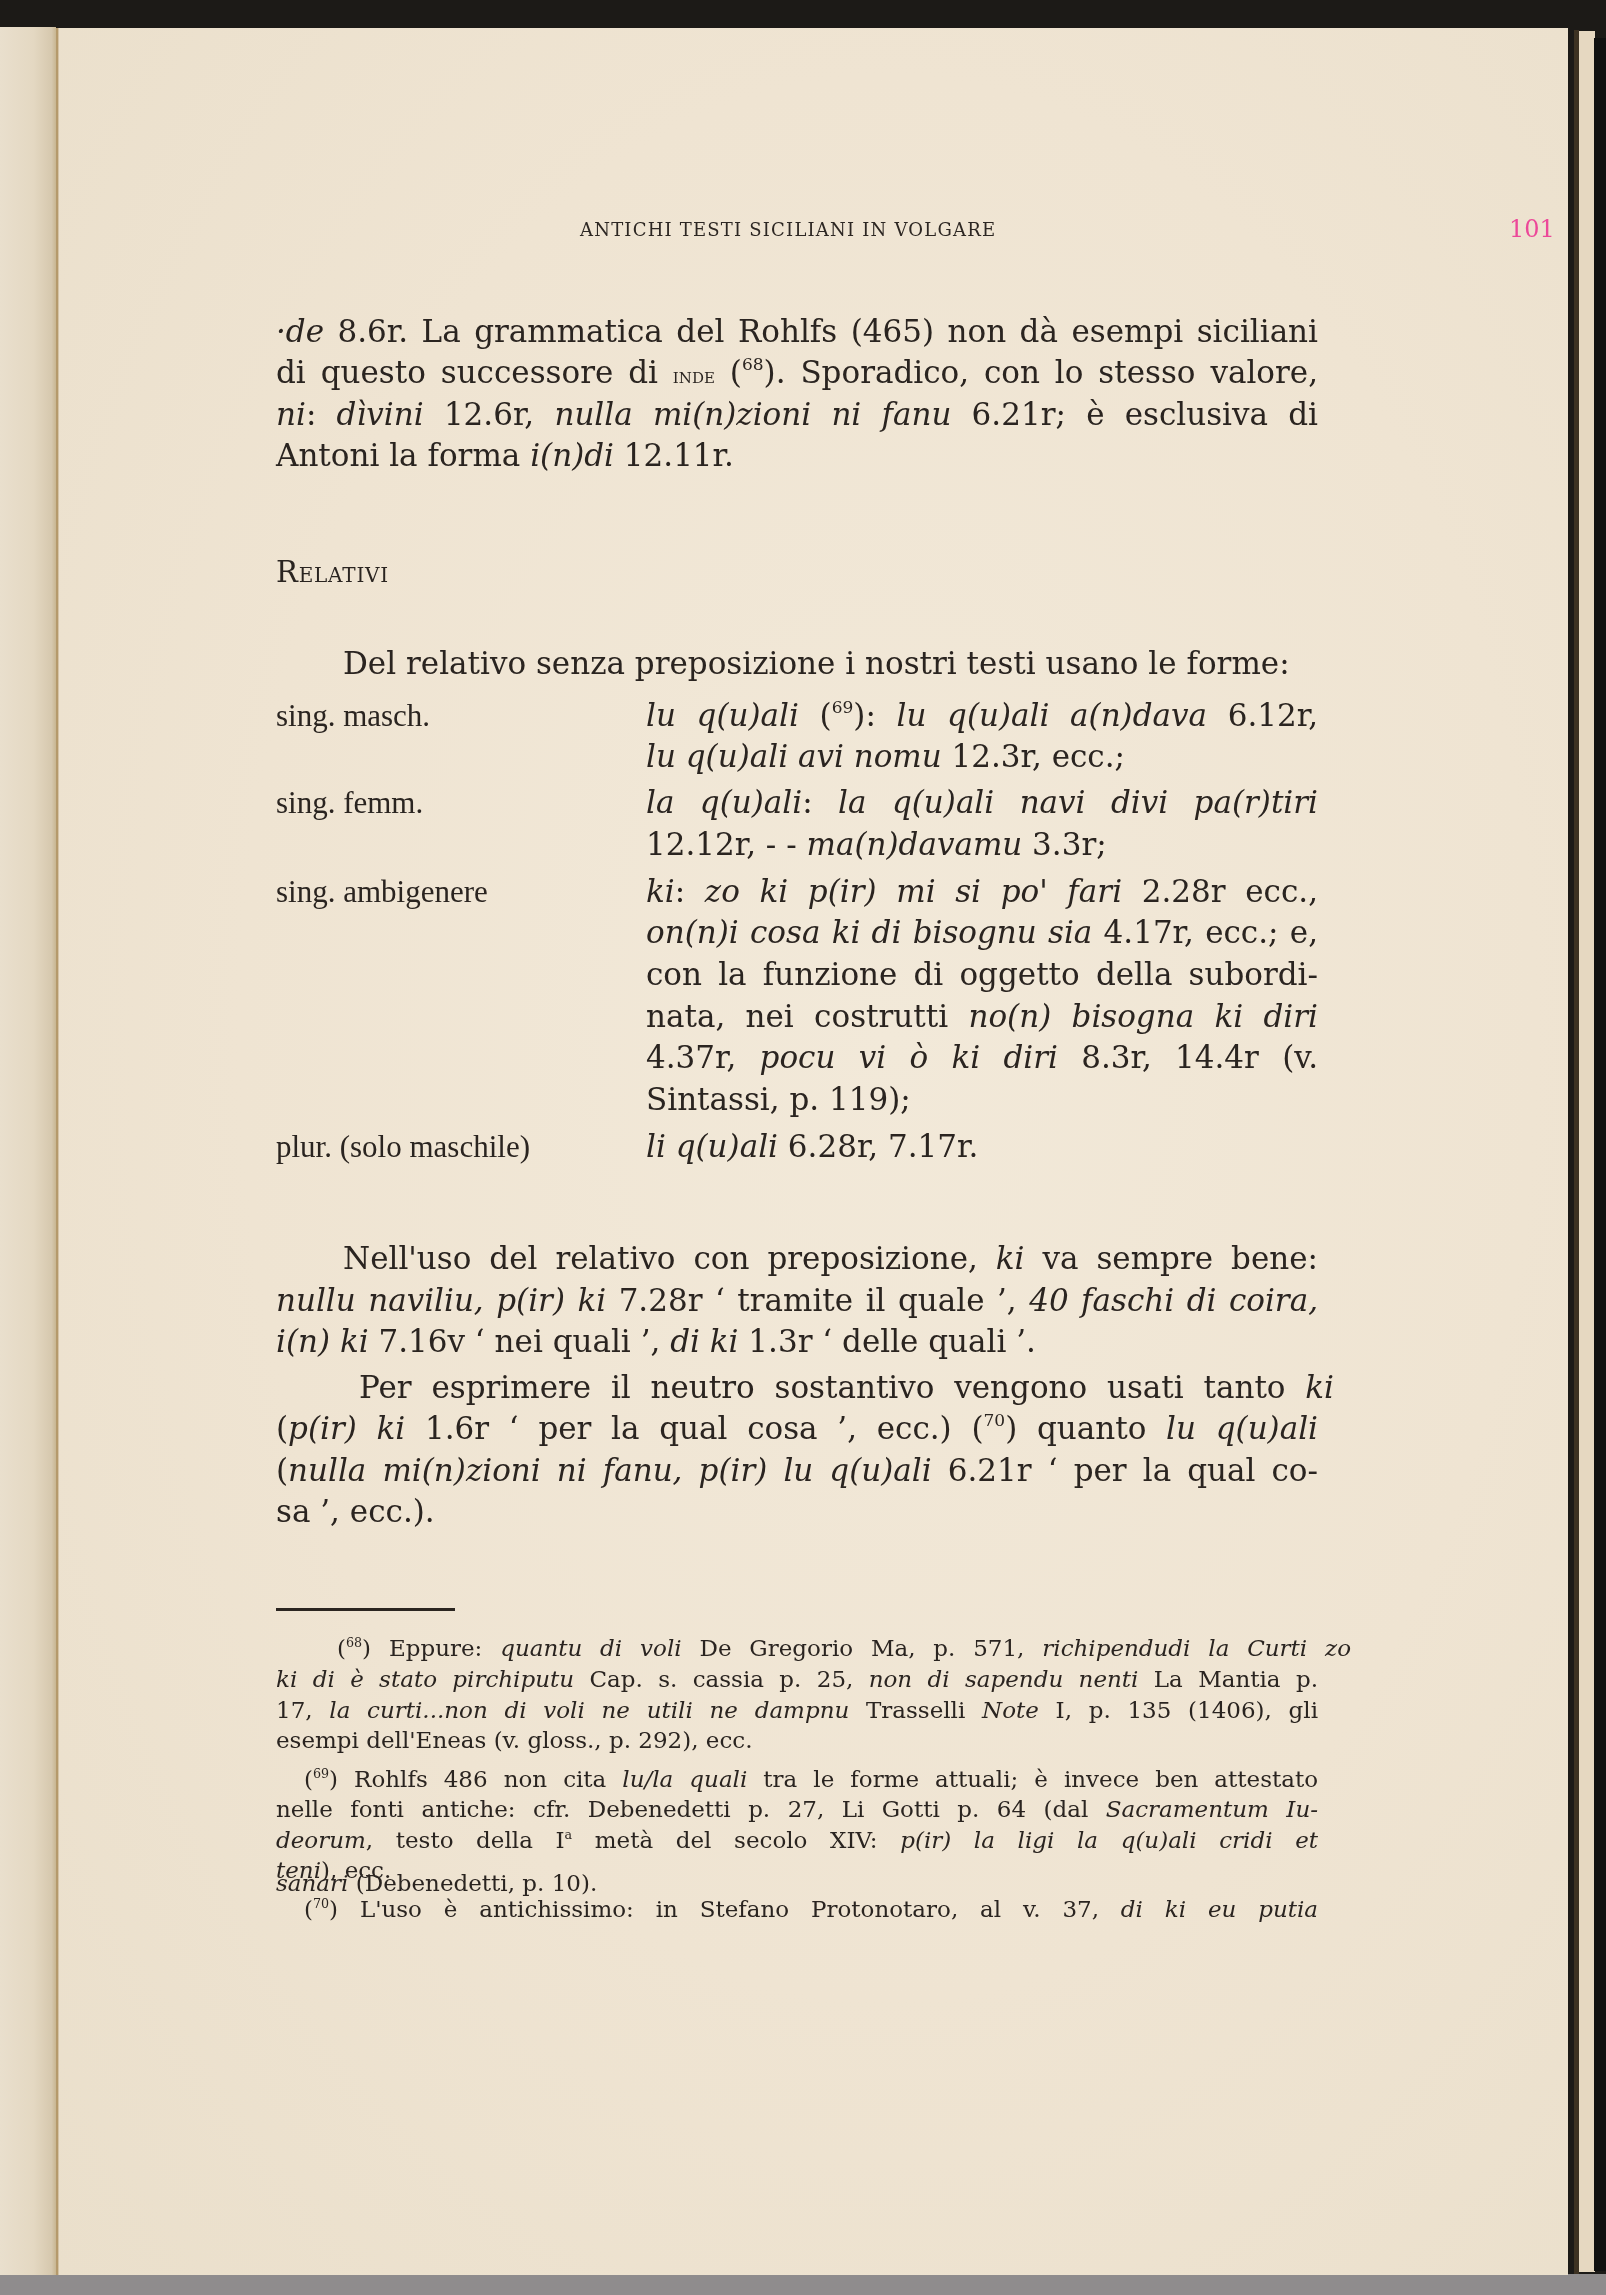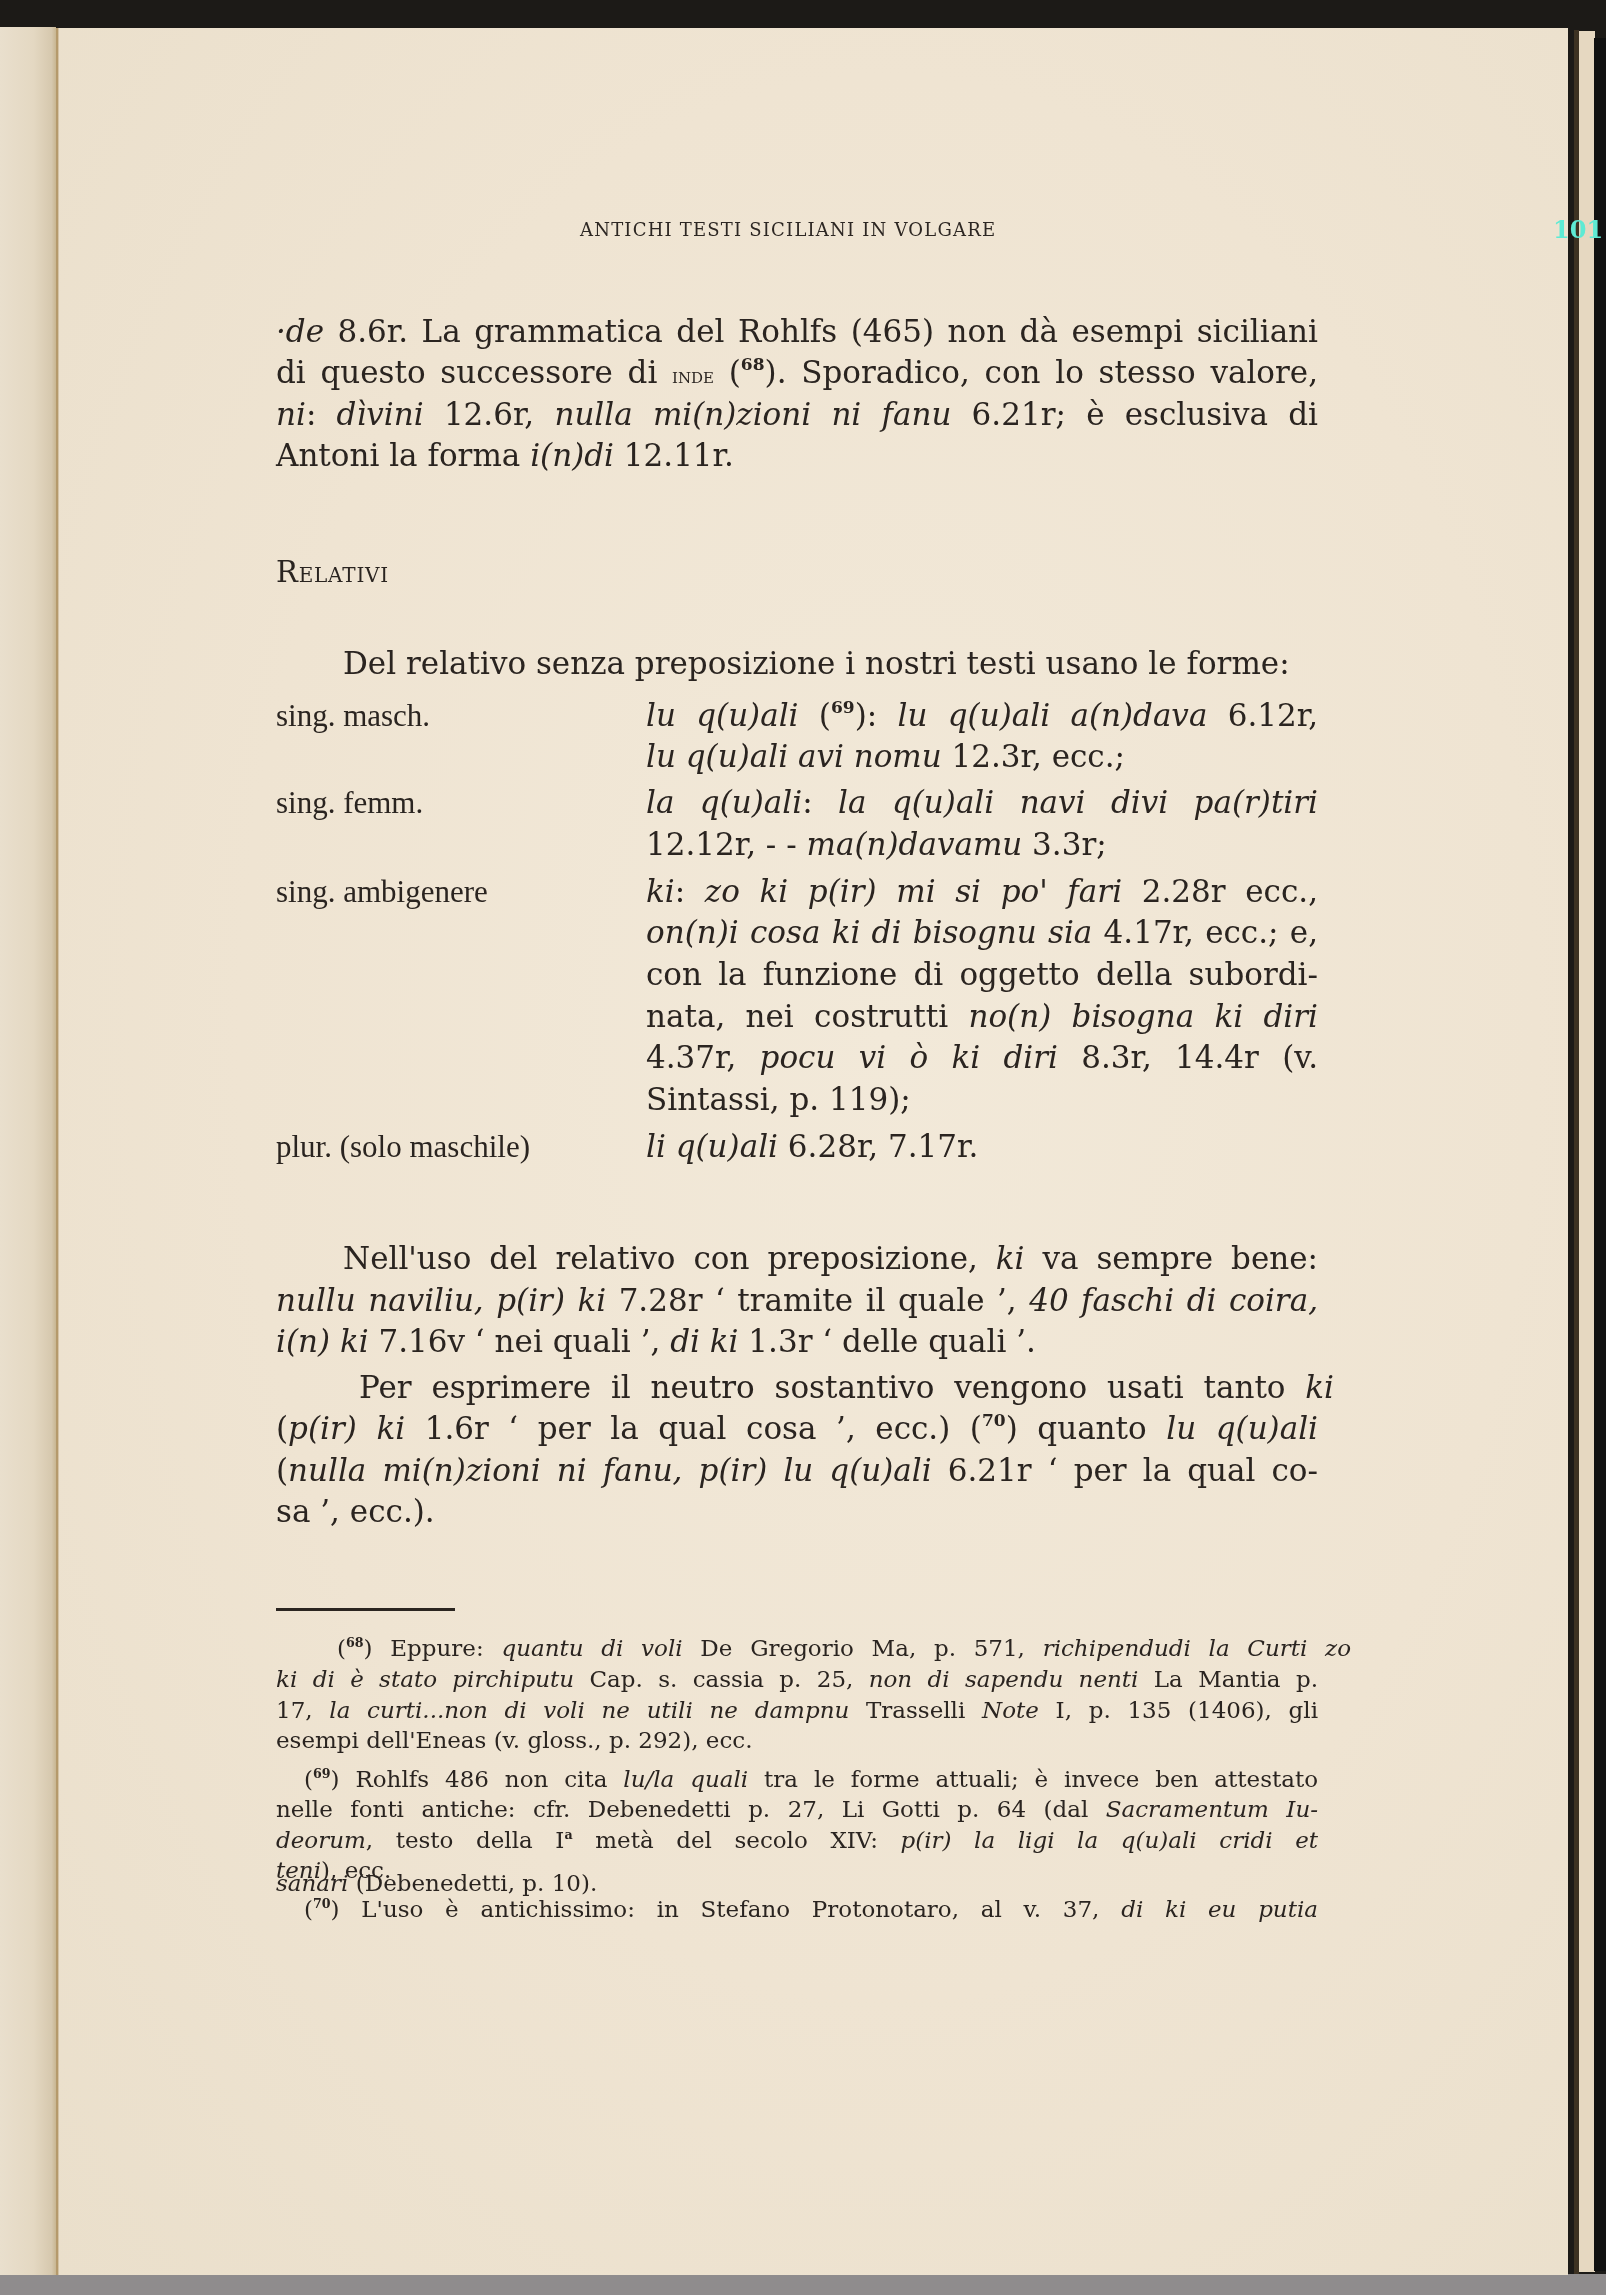--- a/index.html
+++ b/index.html
@@ -20,31 +20,31 @@
       box-shadow: inset 2.4px 0 0 #b59a6c;
     }
     .page-edge-1 { position: absolute; left: 1574px; top: 30px; width: 4.7px; height: 2244px; background: #3d3222; }
     .page-edge-2 { position: absolute; left: 1579px; top: 31px; width: 15.7px; height: 2241px; background: #e6d8c1; }
     .page-edge-3 { position: absolute; left: 1594px; top: 38px; width: 11.8px; height: 2233px; background: #111; }
 
     .content { position: absolute; left: 276px; top: 0; width: 1042px; }
     .running-head {
       position: absolute; top: 219px; left: 304px; font-size: 18px; letter-spacing: 1.2px; color: #2d2723;
     }
-    .page-number { position: absolute; top: 215px; left: 1277px; font-size: 24px; color: #5eead4; font-weight: bold; }
+    .page-number { position: absolute; top: 215px; left: 1233px; font-size: 24px; color: #ec4899; }
 
     .line {
       position: absolute; left: 0; width: 1042px; height: 39px;
       font-size: 31px; line-height: 39px; white-space: nowrap;
       text-align: justify; text-align-last: justify;
     }
     .line.last { text-align-last: left; }
     .i { font-style: italic; }
     .sc { font-variant: small-caps; font-size: 22px; }
-    sup { font-size: 0.55em; vertical-align: 0.75em; line-height: 0; font-weight: bold; }
+    sup { font-size: 0.55em; vertical-align: 0.75em; line-height: 0; }
 
     .heading { position: absolute; left: 0; top: 555px; font-size: 29px; font-variant: small-caps; letter-spacing: 0.8px; }
 
     .label { position: absolute; left: 0; font-size: 31px; line-height: 39px; white-space: nowrap; font-family: Liberation Serif, serif; }
     .def { left: 370px; width: 672px; }
 
     .rule { position: absolute; left: 0; top: 1608px; width: 179px; height: 3.1px; background: #2b2520; }
 
     .fn { position: absolute; left: 0; width: 1042px; height: 30px; font-size: 23px; line-height: 30px; white-space: nowrap; text-align: justify; text-align-last: justify; }
     .fn.last { text-align-last: left; }

